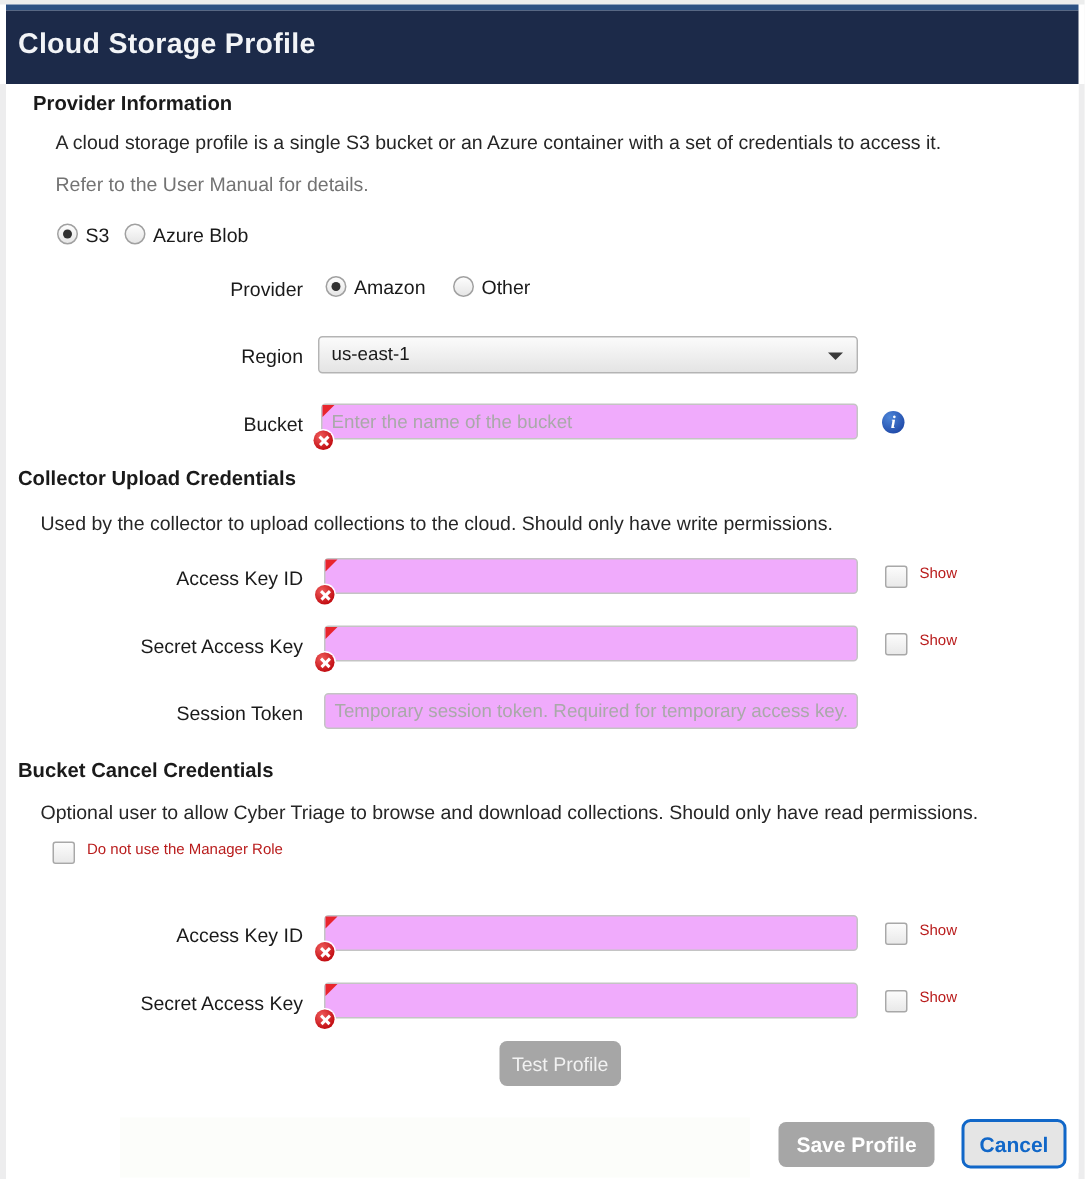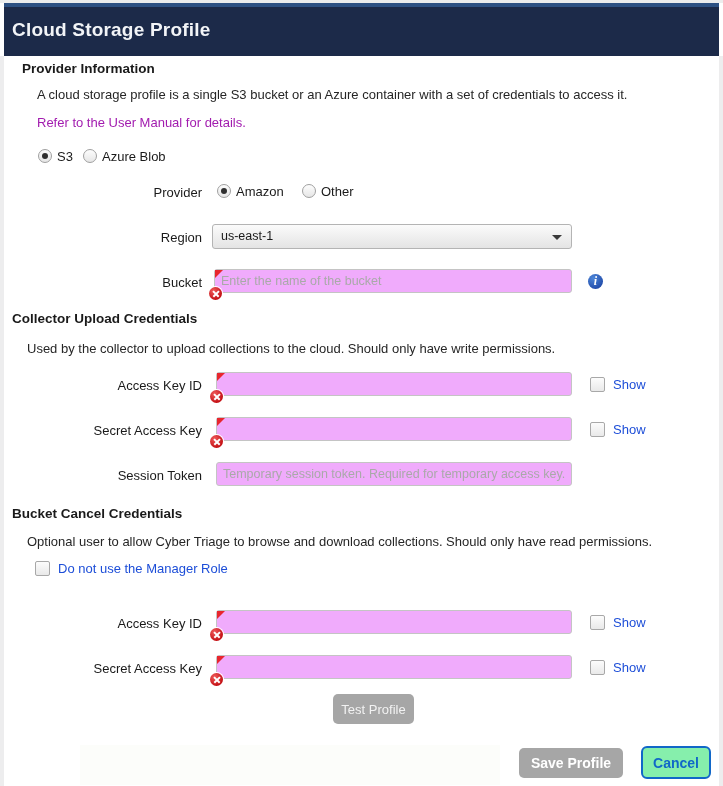--- a/index.html
+++ b/index.html
@@ -80,21 +80,21 @@
   .section-desc {
     position: absolute;
     font-size: 13px;
     color: #262626;
     white-space: nowrap;
     text-align: center;
   }
   .link {
     position: absolute;
     font-size: 13px;
-    color: #a21caf;
+    color: #737373;
     white-space: nowrap;
     cursor: pointer;
   }
   .field-label {
     position: absolute;
     font-size: 13px;
     color: #1a1a1a;
     text-align: right;
     white-space: nowrap;
   }
@@ -130,22 +130,22 @@
     position: absolute;
     width: 15px; height: 15px;
     background: linear-gradient(#fcfcfc, #e9e9e9);
     border: 1px solid #a8a8a8;
     border-radius: 2px;
     box-sizing: border-box;
     cursor: pointer;
   }
   .checkbox-label {
     position: absolute;
-    font-size: 13px;
-    color: #1d4ed8;
+    font-size: 10px;
+    color: #b91c1c;
     white-space: nowrap;
     cursor: pointer;
   }
 
   
   .textfield {
     position: absolute;
     height: 24px;
     background: #f0abfc;
     border: 1px solid #c4c4c4;
@@ -251,21 +251,21 @@
     color: #f2f2f2;
     font-size: 13px;
   }
   .btn-save {
     background: #a6a6a6;
     color: #ffffff;
     font-size: 14px;
     font-weight: bold;
   }
   .btn-cancel {
-    background: #86efac;
+    background: #e5e5e5;
     color: #1167c8;
     font-size: 14px;
     font-weight: bold;
     border: 2px solid #1167c8;
     border-radius: 6px;
   }
   .footer-tint {
     position: absolute;
     left: 80px; top: 745px;
     width: 420px; height: 40px;

